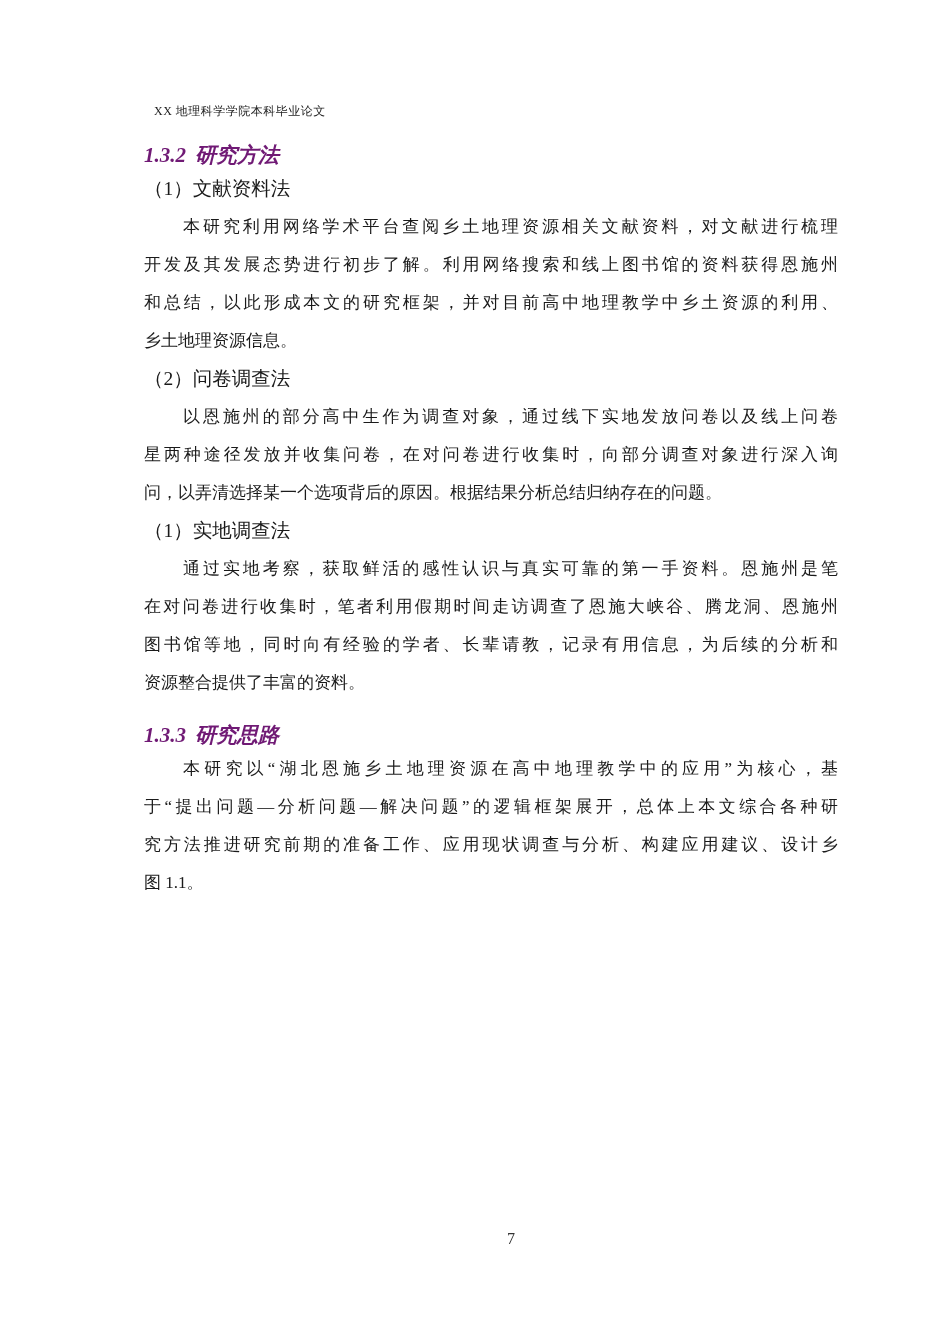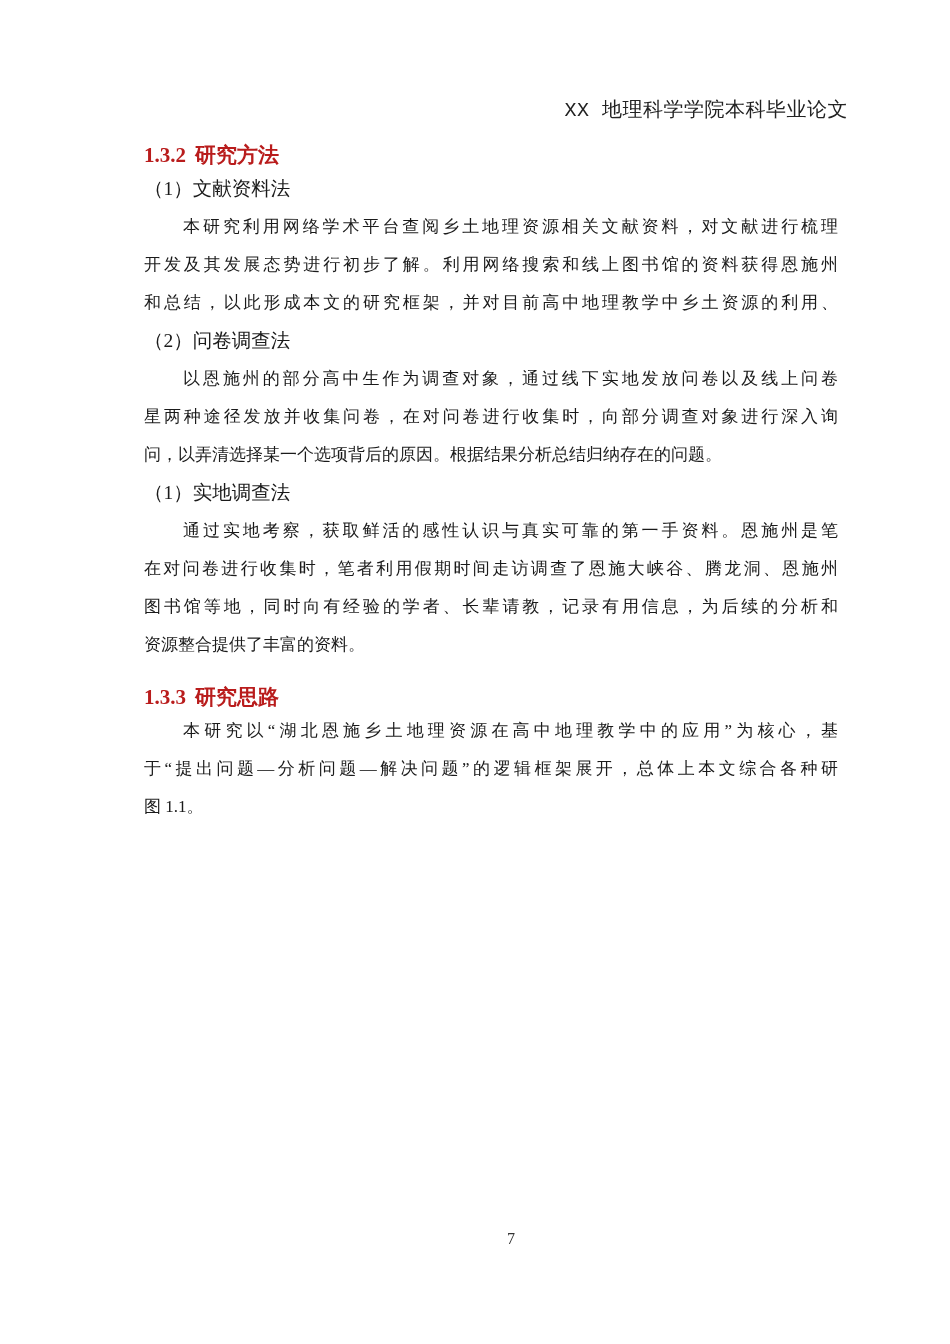--- a/index.html
+++ b/index.html
@@ -16,33 +16,33 @@
     position: absolute;
     left: 144px;
     top: 100px;
     width: 694px;
   }
   .running-header {
     position: relative;
     left: 10px;
     height: 22px;
     line-height: 22px;
-    text-align: right;
-    font-size: 20px;
+    text-align: left;
+    font-size: 12px;
     letter-spacing: 0.5px;
     color: #222222;
-    font-family: Liberation Mono, monospace;
   }
   .sec-heading {
     margin-top: 18px;
     height: 30px;
     line-height: 30px;
     font-size: 21px;
     font-weight: bold;
-    color: #b91c1c;
+    color: #701a75;
+    font-style: italic;
   }
   .sec-num {
     font-family: "Liberation Serif", "DejaVu Serif", serif;
     margin-right: 9px;
   }
   .sec-title {
     font-family: "Liberation Sans", "DejaVu Sans", sans-serif;
   }
   .sub {
     height: 38px;
@@ -83,20 +83,21 @@
     <div class="sec-heading">
       <span class="sec-num">1.3.2</span><span class="sec-title">研究方法</span>
     </div>
 
     <div class="sub">（1）文献资料法</div>
 
     <div class="para">
       <div class="line first">本研究利用网络学术平台查阅乡土地理资源相关文献资料，对文献进行梳理</div>
       <div class="line">开发及其发展态势进行初步了解。利用网络搜索和线上图书馆的资料获得恩施州</div>
       <div class="line">和总结，以此形成本文的研究框架，并对目前高中地理教学中乡土资源的利用、</div>
+      <div class="line last">乡土地理资源信息。</div>
     </div>
 
     <div class="sub">（2）问卷调查法</div>
 
     <div class="para">
       <div class="line first">以恩施州的部分高中生作为调查对象，通过线下实地发放问卷以及线上问卷</div>
       <div class="line">星两种途径发放并收集问卷，在对问卷进行收集时，向部分调查对象进行深入询</div>
       <div class="line last">问，以弄清选择某一个选项背后的原因。根据结果分析总结归纳存在的问题。</div>
     </div>
 
@@ -109,19 +110,20 @@
       <div class="line last">资源整合提供了丰富的资料。</div>
     </div>
 
     <div class="sec-heading">
       <span class="sec-num">1.3.3</span><span class="sec-title">研究思路</span>
     </div>
 
     <div class="para">
       <div class="line first">本研究以“湖北恩施乡土地理资源在高中地理教学中的应用”为核心，基</div>
       <div class="line">于“提出问题—分析问题—解决问题”的逻辑框架展开，总体上本文综合各种研</div>
+      <div class="line">究方法推进研究前期的准备工作、应用现状调查与分析、构建应用建议、设计乡</div>
       <div class="line last">图 1.1。</div>
     </div>
 
   </div>
 
   <div class="footer">7</div>
 </div>
 
 </body></html>

